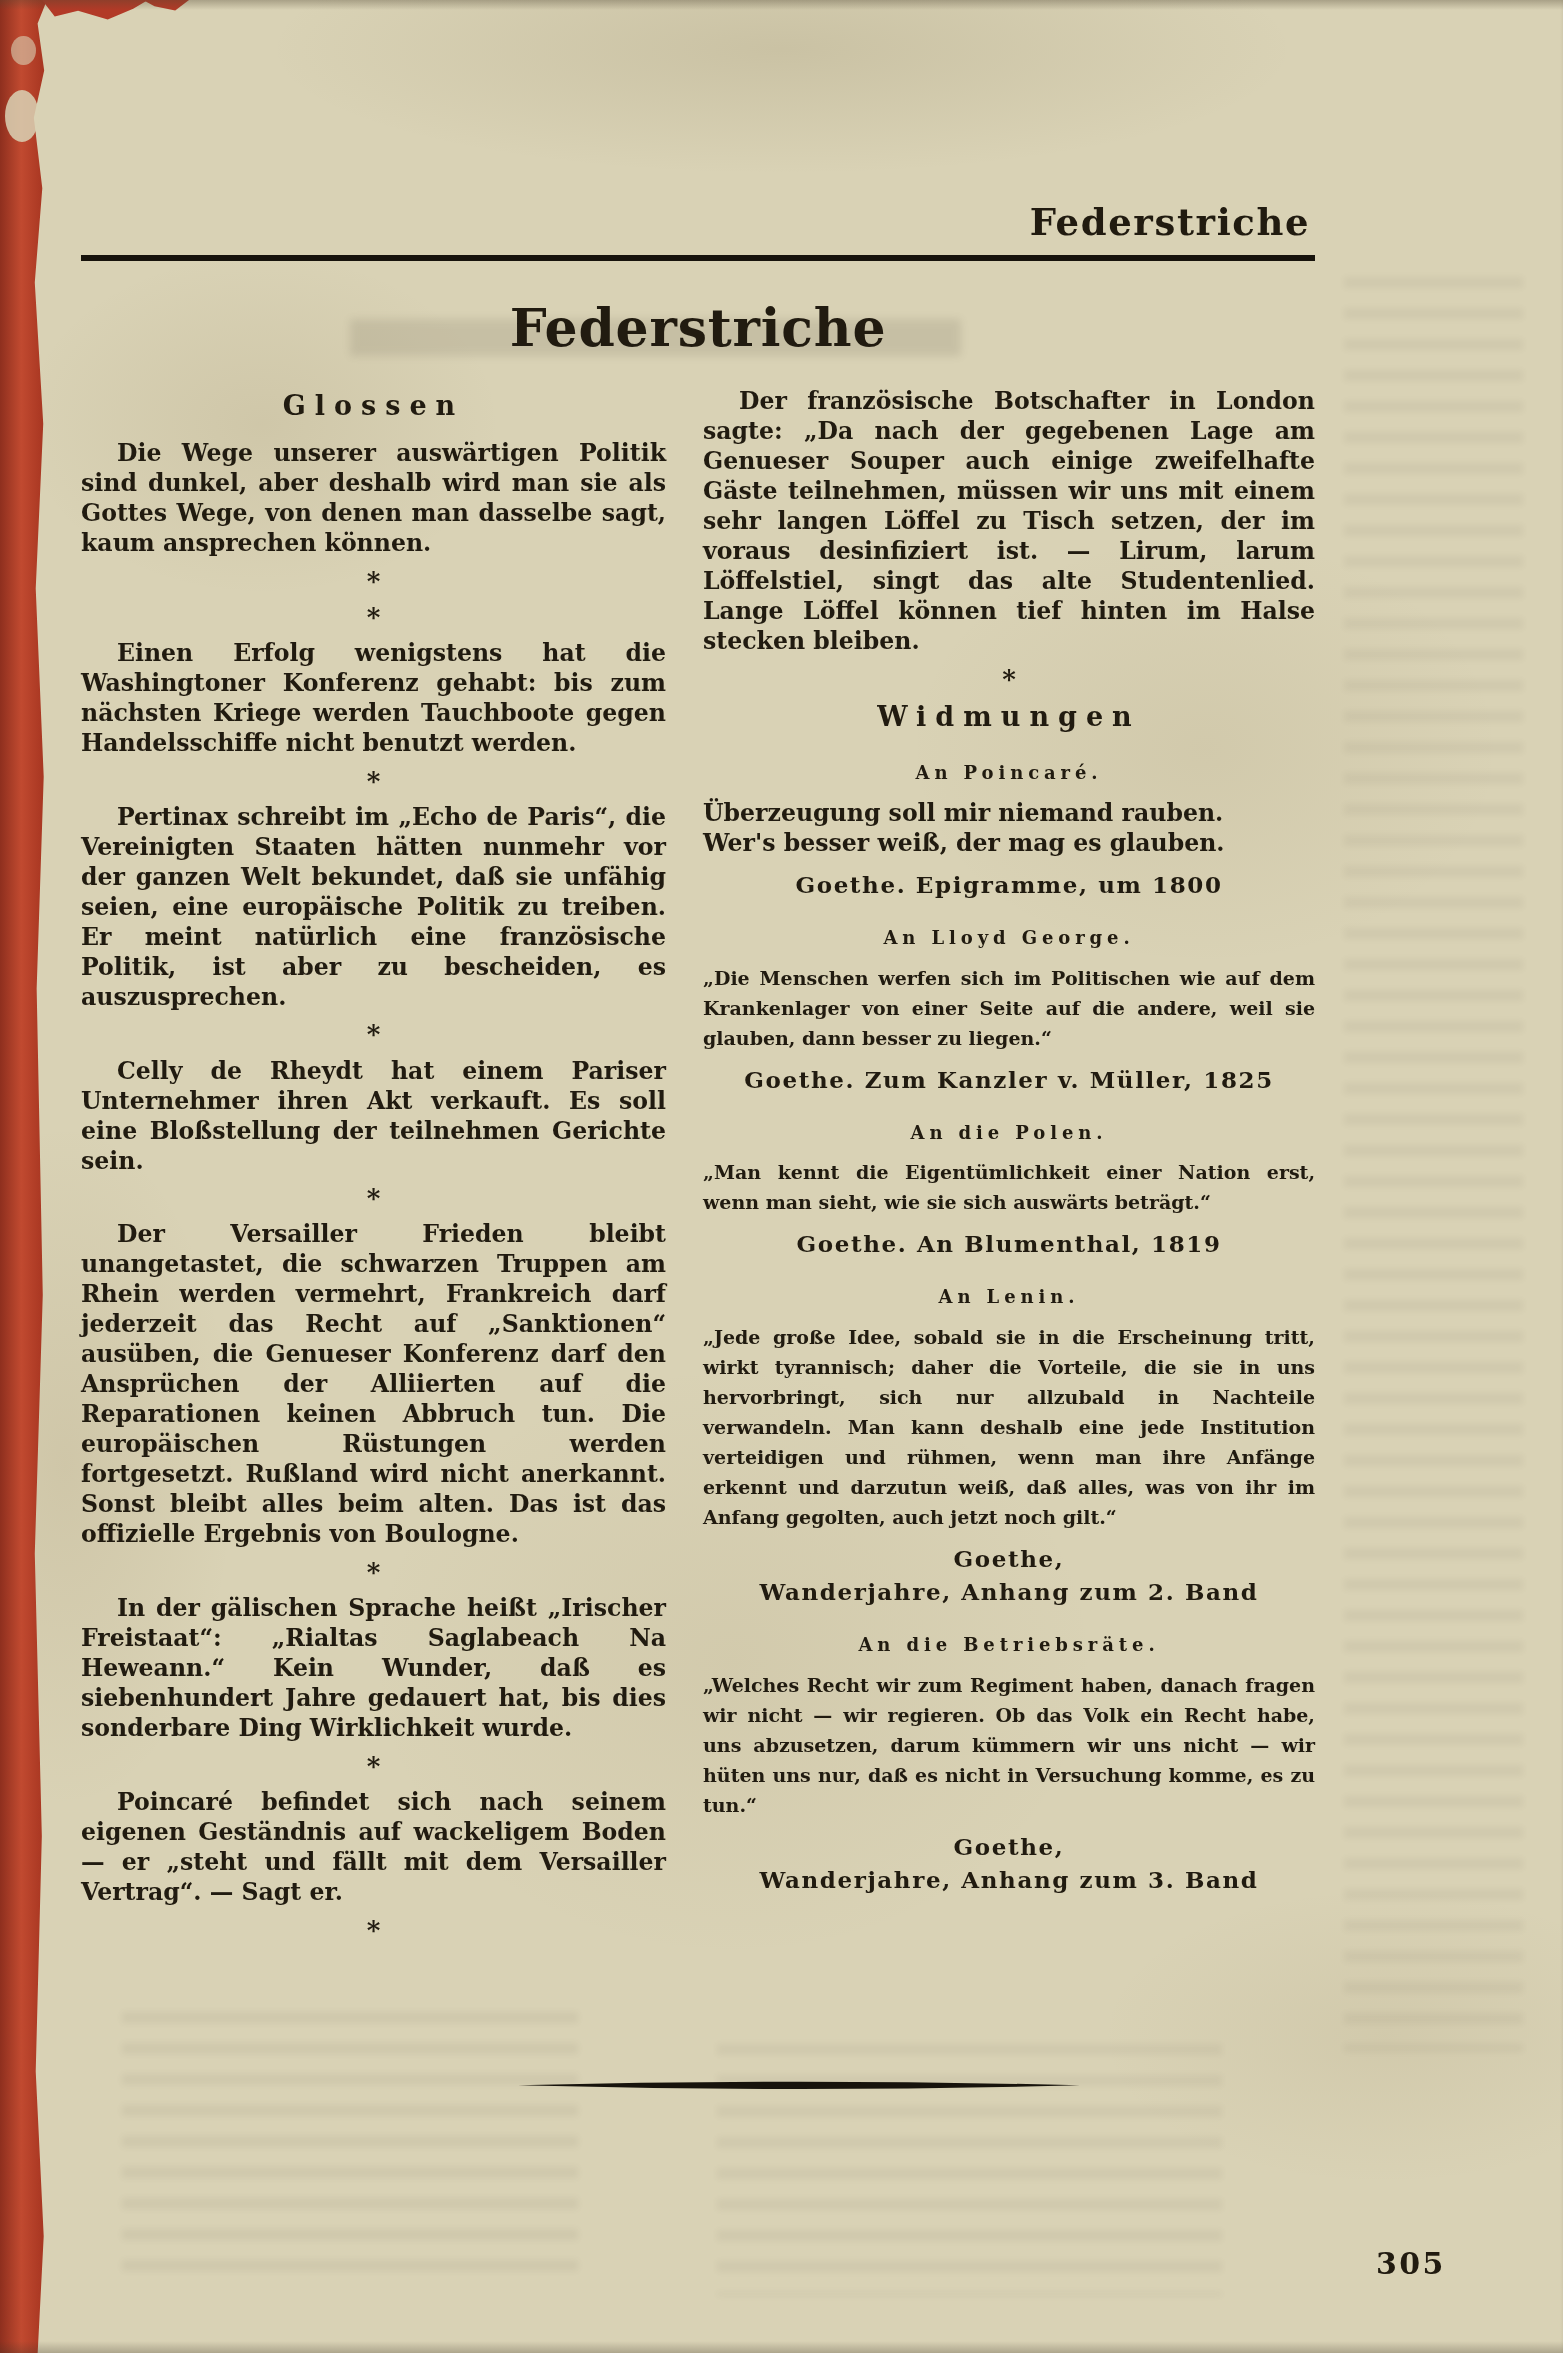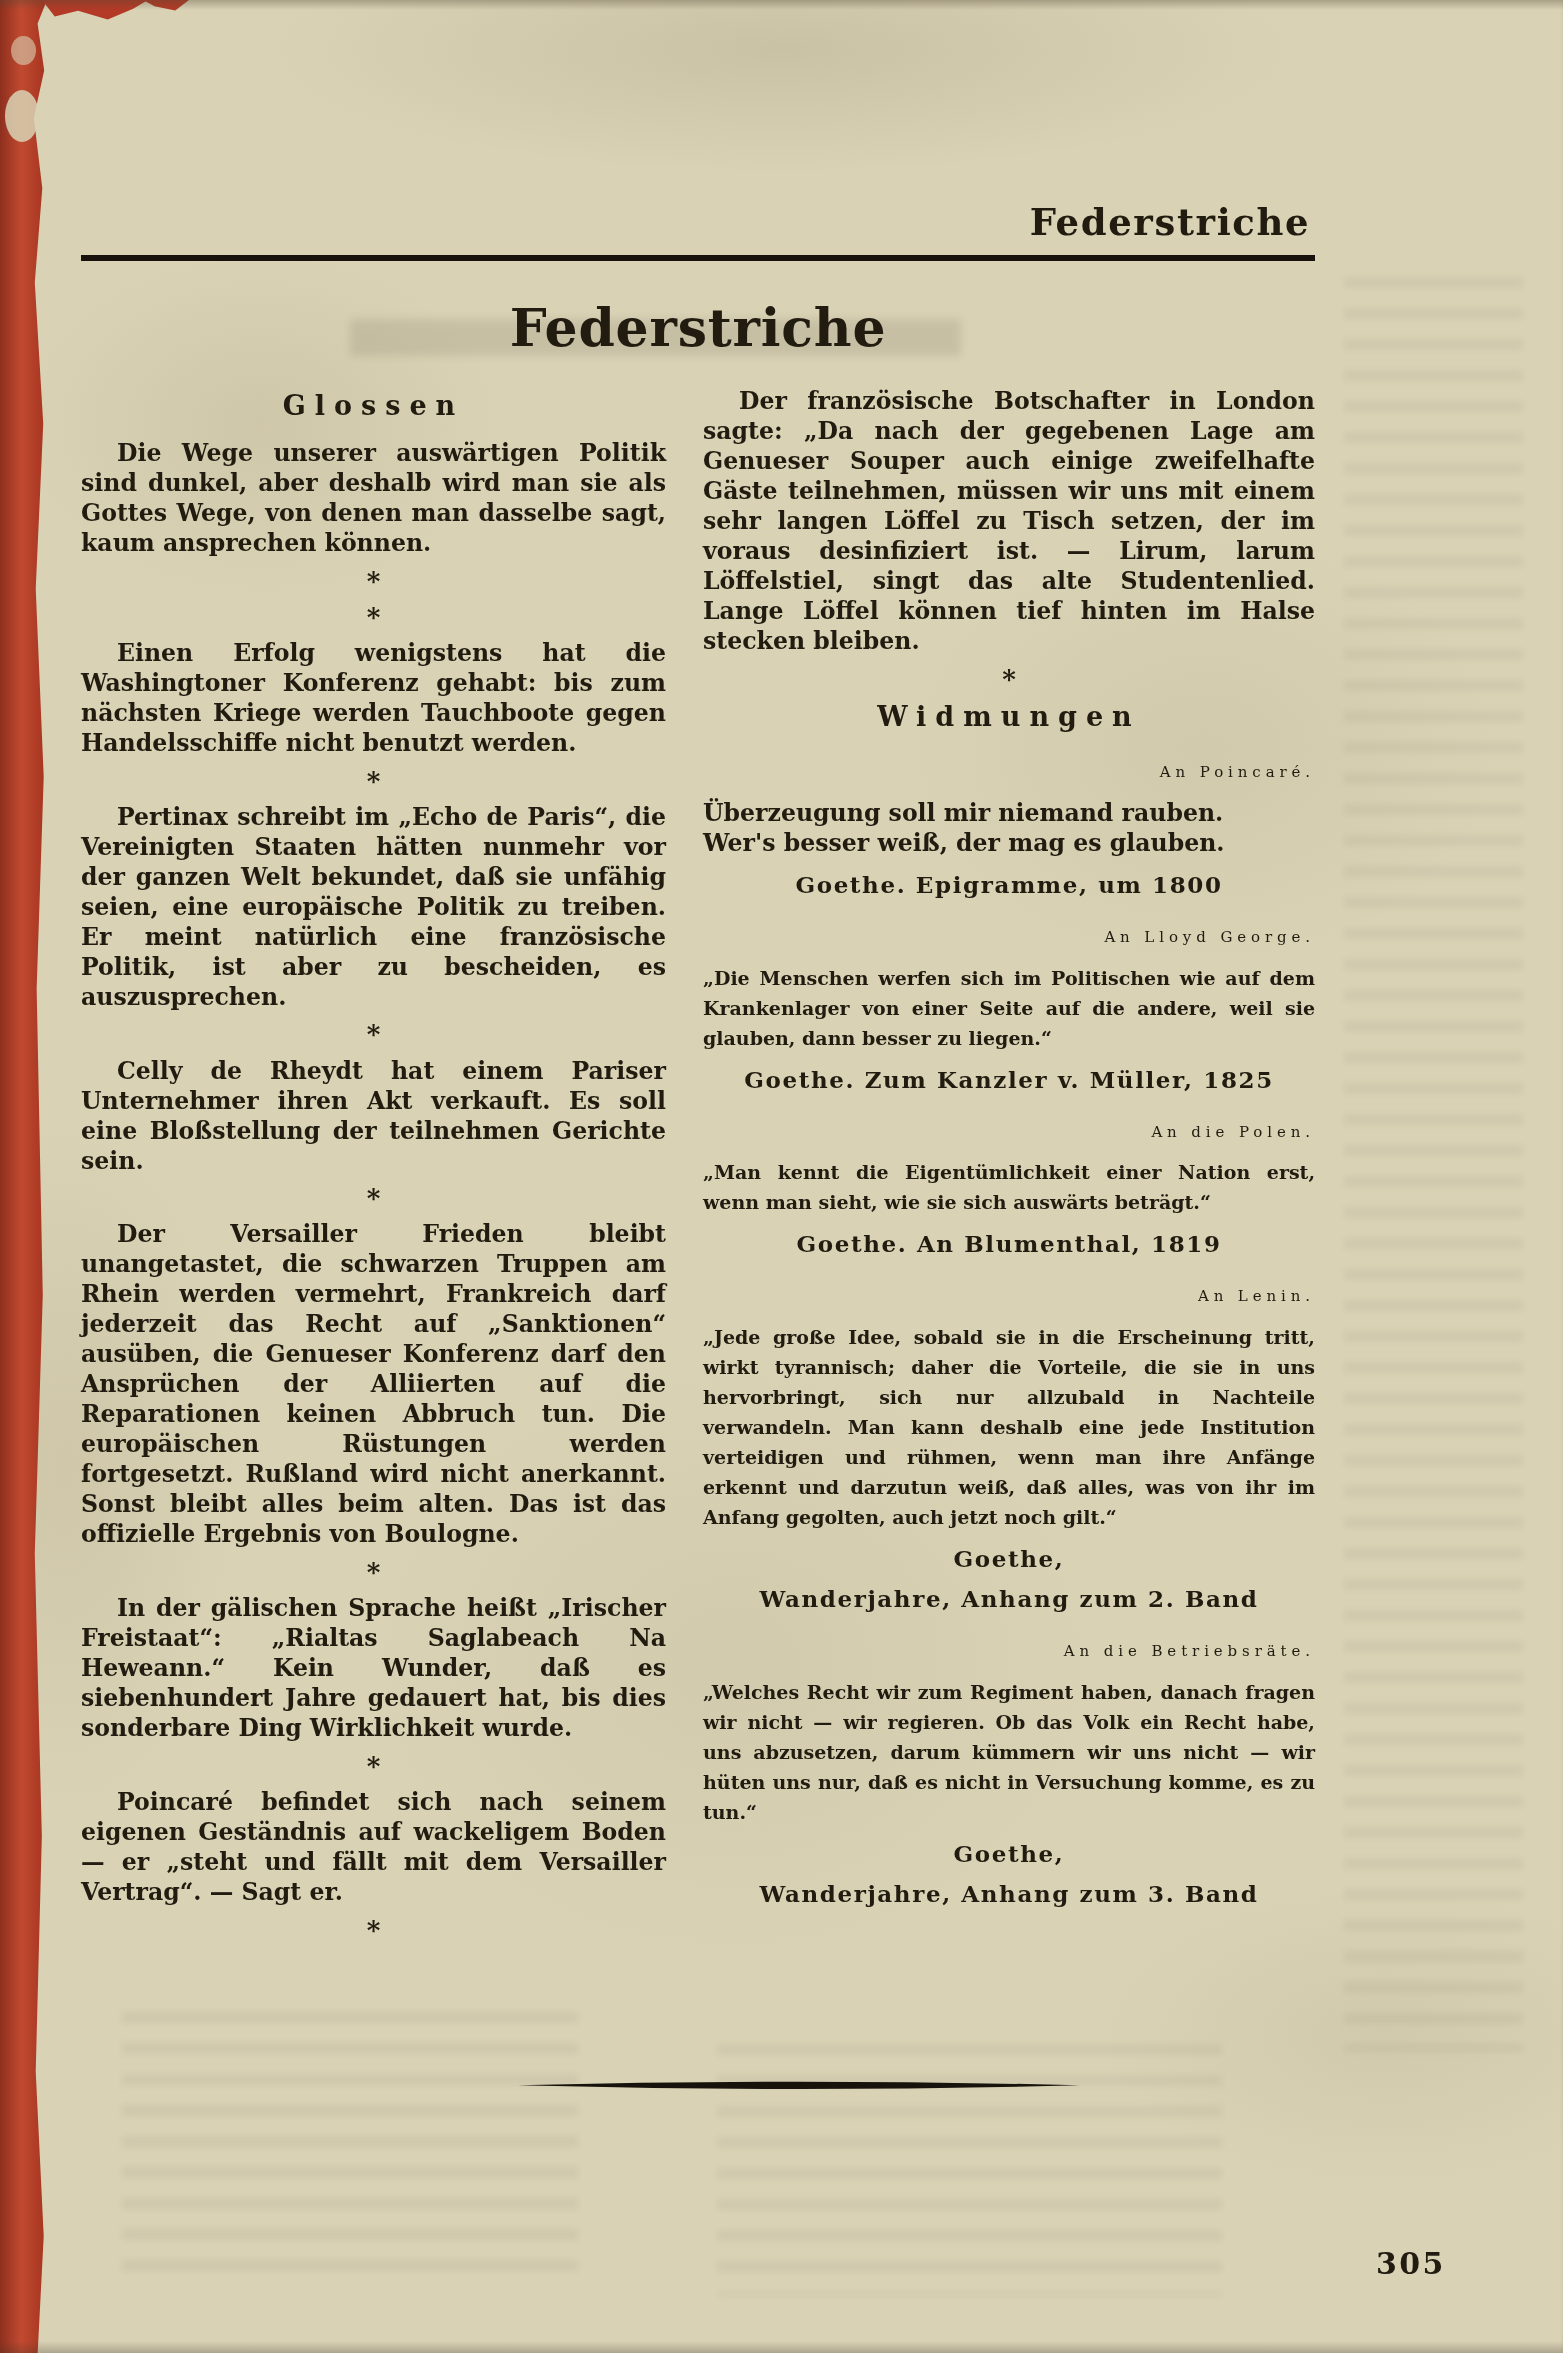--- a/index.html
+++ b/index.html
@@ -85,33 +85,33 @@
   p.body {
     font-size:23.6px; line-height:30px; text-align:justify; text-indent:36px;
     margin:0; font-weight:bold; hyphens:manual;
   }
   .separator {
     text-align:center; font-size:26px; font-weight:bold;
     margin:9.8px 0 8.1px 0; line-height:26px;
   }
   .dedication { margin-top:23px; }
   .addressee {
-    text-align:right; font-size:15px; font-weight:normal; letter-spacing:4.9px;
+    text-align:center; font-size:18px; font-weight:bold; letter-spacing:4.9px;
     margin-bottom:9.8px; line-height:31px;
   }
   .verse-line { font-size:23.6px; line-height:30px; font-weight:bold; text-align:left; }
   p.quote {
     font-size:19px; line-height:30px; text-align:justify; text-indent:0;
     margin:0; font-weight:bold;
   }
   .attribution {
     text-align:center; font-size:23px; font-weight:bold; letter-spacing:1.6px;
     margin-top:12px; line-height:29px;
   }
-  .attribution-line2 { margin-top:11px; }
+  .attribution-line2 { margin-top:4px; }
   .end-rule { position:absolute; left:518px; top:2078px; width:562px; height:14.7px; }
   .page-number {
     position:absolute; left:1376px; top:2246px;
     font-size:30px; font-weight:bold; letter-spacing:2.4px;
   }
 </style>
 </head>
 <body>
 
 <div class="page">

